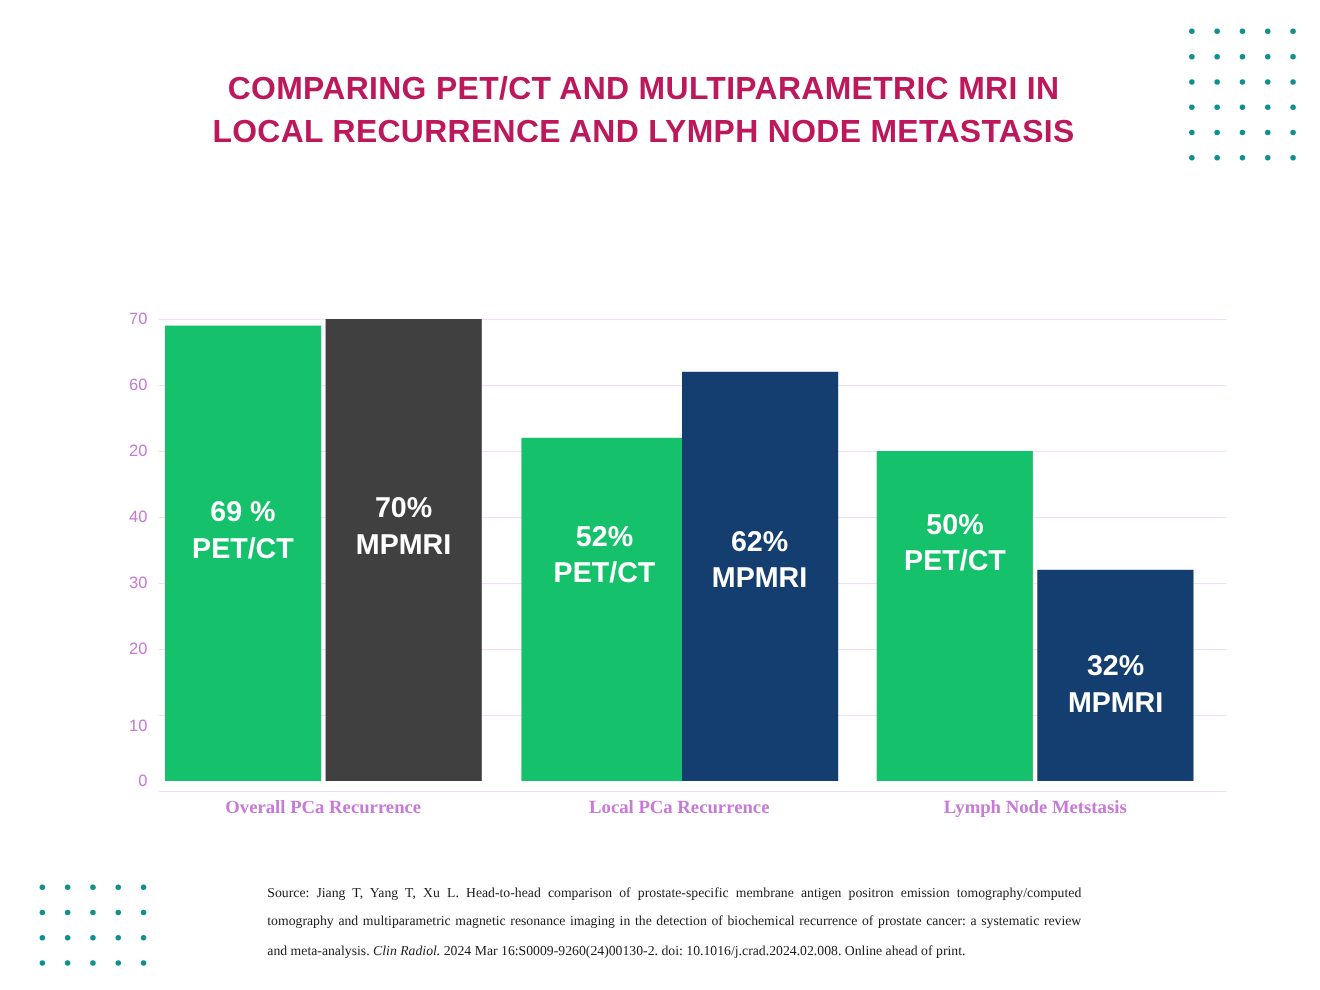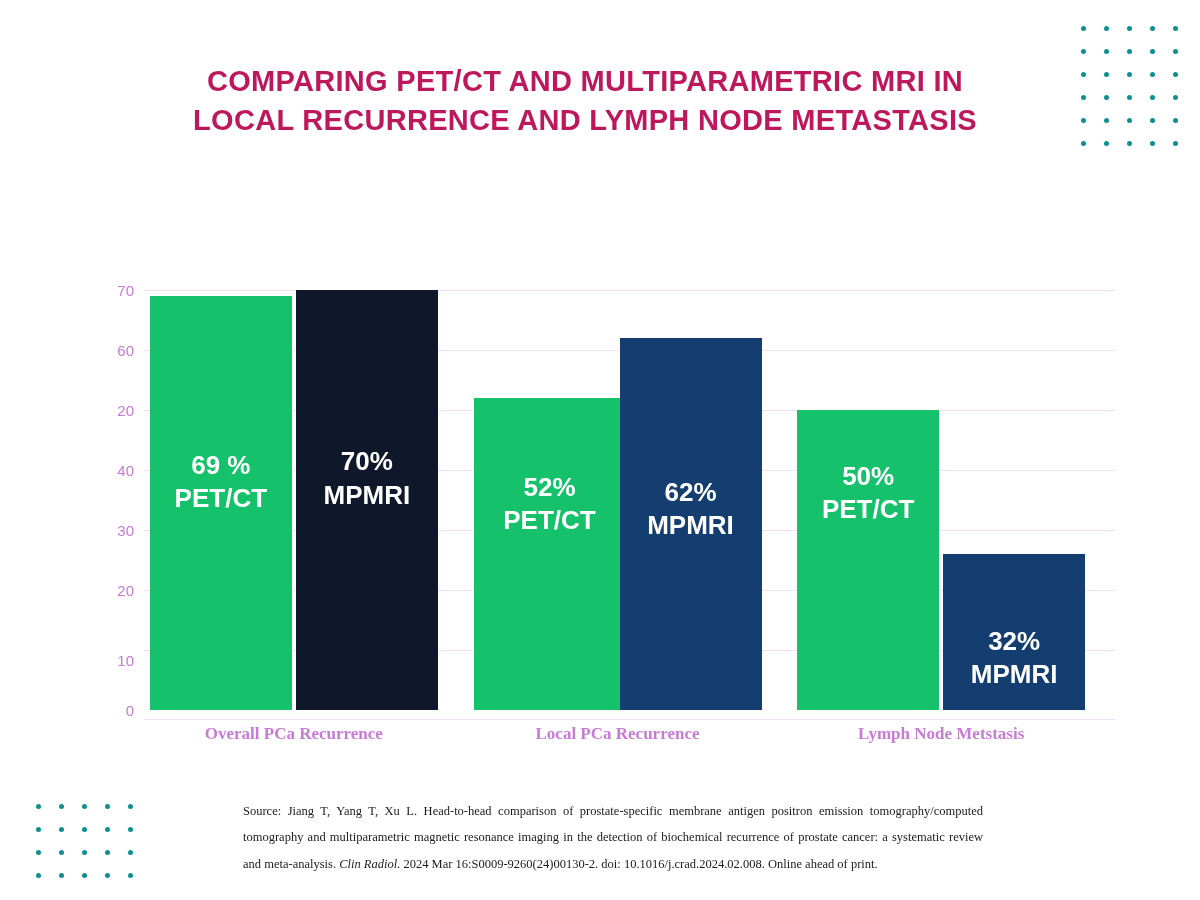--- a/index.html
+++ b/index.html
@@ -234,39 +234,39 @@
         <div class="gridline" style="top: 310px;"></div>
         <div class="gridline" style="top: 250px;"></div>
         <div class="gridline" style="top: 190px;"></div>
         <div class="gridline" style="top: 130px;"></div>
         <div class="gridline" style="top: 70px;"></div>
         <div class="gridline" style="top: 10px;"></div>
         <div class="bar" style="left: 5.83333px; width: 142px; height: 414px; bottom: 10px; background: rgb(21, 194, 107); padding-top: 153.18px;">
           <span class="bar-label">69 %</span>
           <span class="bar-label">PET/CT</span>
         </div>
-        <div class="bar" style="left: 151.833px; width: 142px; height: 420px; bottom: 10px; background: #0f172a; padding-top: 155.4px;">
+        <div class="bar" style="left: 151.833px; width: 142px; height: 420px; bottom: 10px; background: #404040; padding-top: 155.4px;">
           <span class="bar-label">70%</span>
           <span class="bar-label">MPMRI</span>
         </div>
         <div class="group-label" style="left: 149.833px; top: 444px;">Overall PCa Recurrence</div>
         <div class="bar" style="left: 329.5px; width: 152px; height: 312px; bottom: 10px; background: rgb(21, 194, 107); padding-top: 73px;">
           <span class="bar-label">52%</span>
           <span class="bar-label">PET/CT</span>
         </div>
         <div class="bar" style="left: 475.5px; width: 142px; height: 372px; bottom: 10px; background: rgb(20, 61, 112); padding-top: 137.64px;">
           <span class="bar-label">62%</span>
           <span class="bar-label">MPMRI</span>
         </div>
         <div class="group-label" style="left: 473.5px; top: 444px;">Local PCa Recurrence</div>
         <div class="bar" style="left: 653.167px; width: 142px; height: 300px; bottom: 10px; background: rgb(21, 194, 107); padding-top: 50px;">
           <span class="bar-label">50%</span>
           <span class="bar-label">PET/CT</span>
         </div>
-        <div class="bar" style="left: 799.167px; width: 142px; height: 156px; bottom: 10px; background: rgb(20, 61, 112); padding-top: 71.04px;">
+        <div class="bar" style="left: 799.167px; width: 142px; height: 192px; bottom: 10px; background: rgb(20, 61, 112); padding-top: 71.04px;">
           <span class="bar-label">32%</span>
           <span class="bar-label">MPMRI</span>
         </div>
         <div class="group-label" style="left: 797.167px; top: 444px;">Lymph Node Metstasis</div>
       </div>
   </div>
 
   <div id="source">
     <span>Source: Jiang T, Yang T, Xu L. Head-to-head comparison of prostate-specific membrane antigen positron emission tomography/computed tomography and multiparametric magnetic resonance imaging in the detection of biochemical recurrence of prostate cancer: a systematic review and meta-analysis.</span>
     <span class="ital">Clin Radiol.</span>

